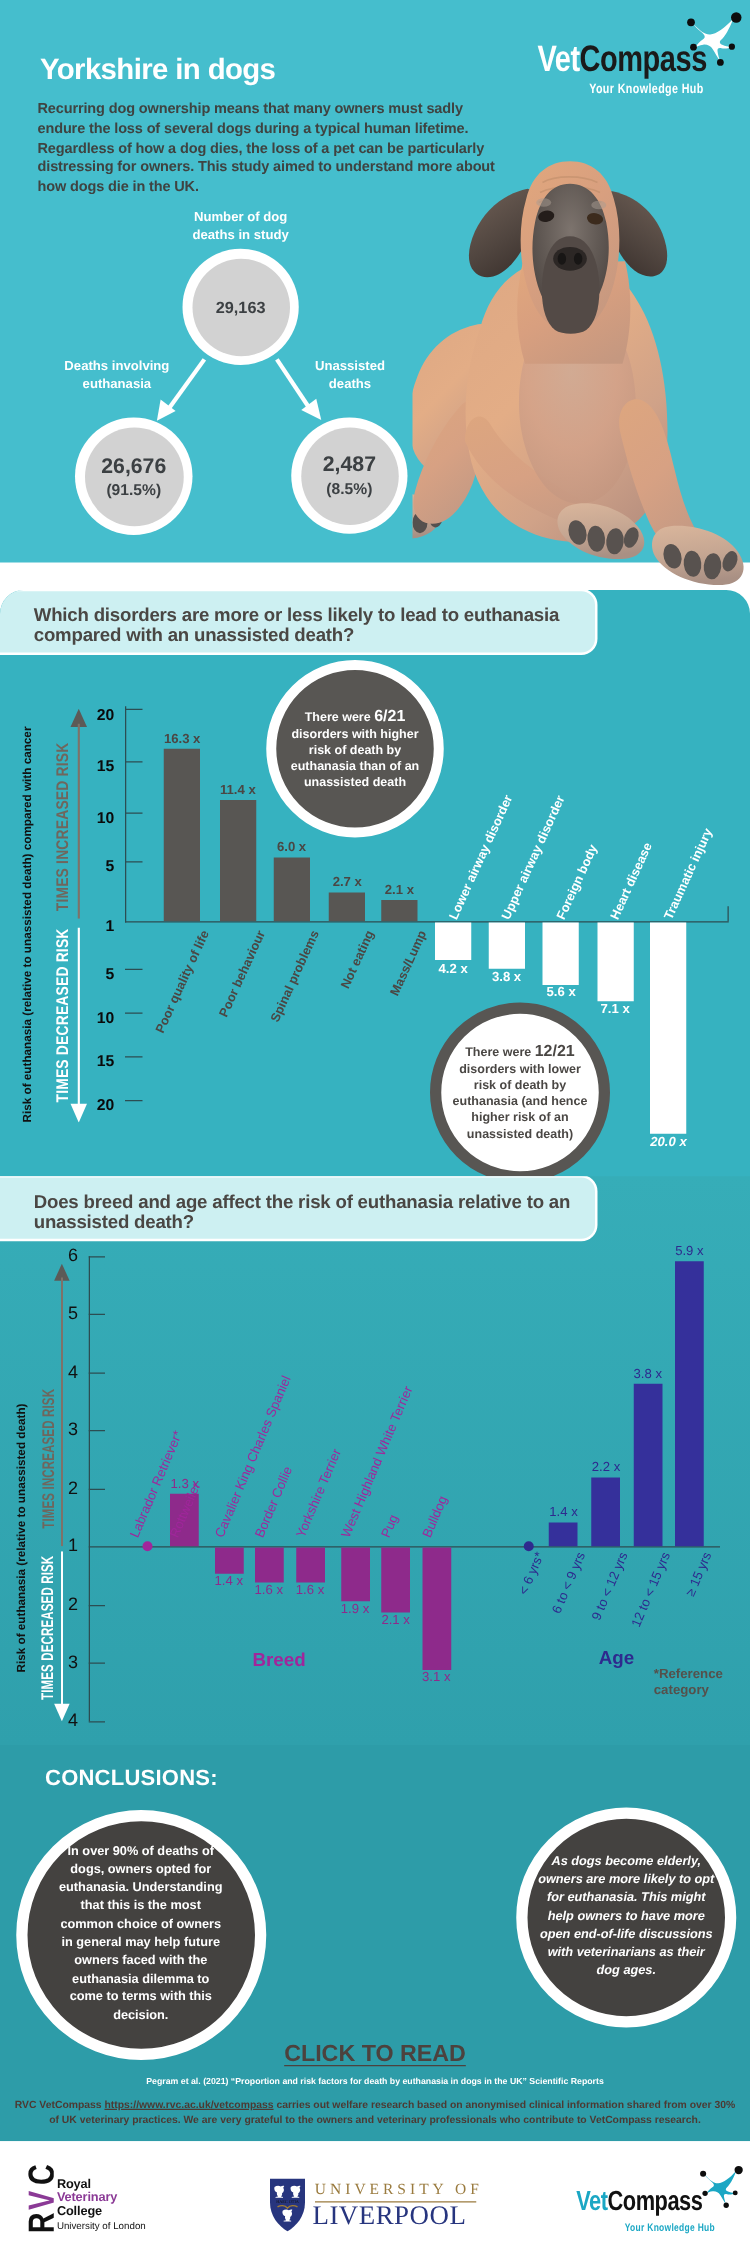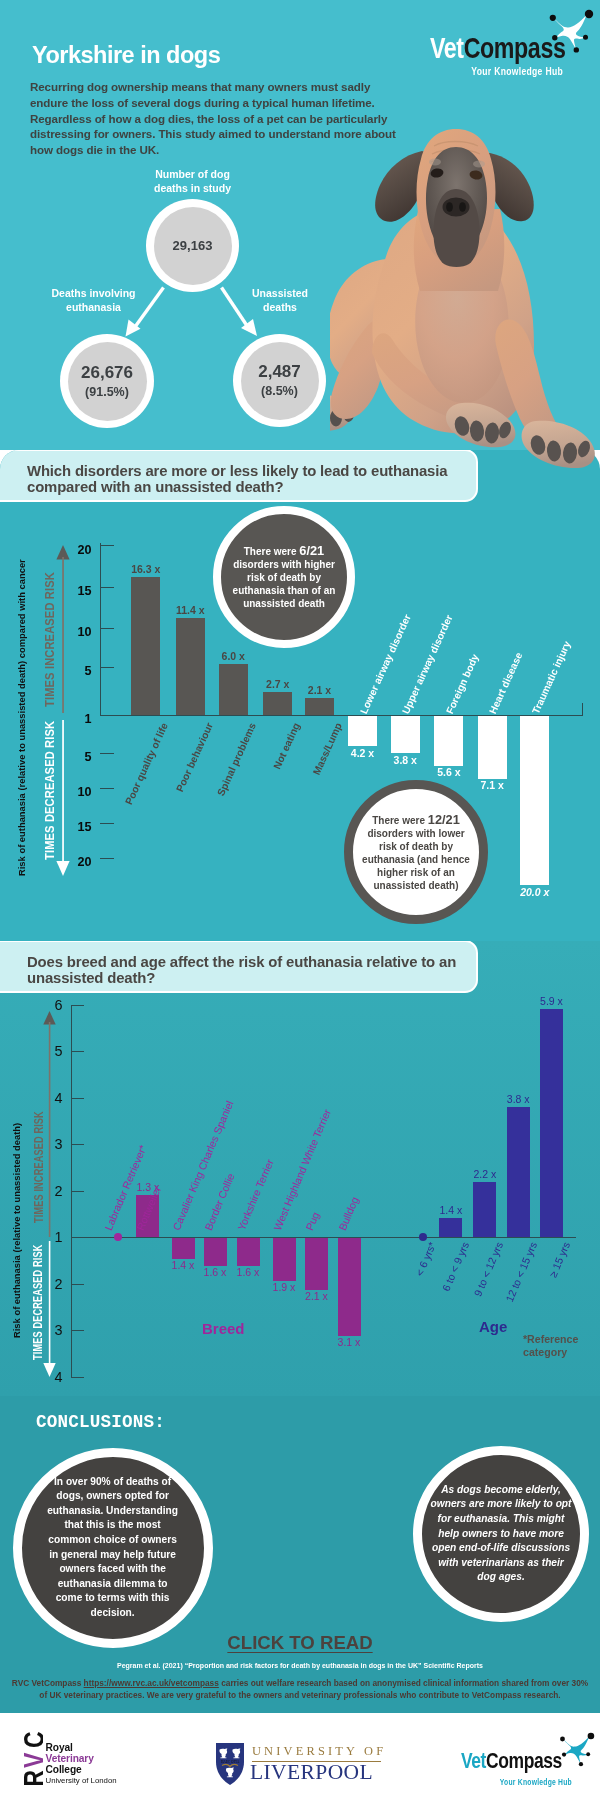--- a/index.html
+++ b/index.html
@@ -1,21 +1,21 @@
 <!DOCTYPE html>
 <html><head>
 <meta charset="utf-8">
 <style>
   * { box-sizing: border-box; margin:0; padding:0; }
   html,body { width:600px; height:1800px; }
   body { font-family:"Liberation Sans", sans-serif; background:#fff; overflow:hidden; }
   .page { position:relative; width:600px; height:1800px; overflow:hidden; }
   .sec { position:absolute; left:0; width:600px; overflow:hidden; }
   #sec-hero { top:0; height:450px; background:#45BECD; }
-  #sec-chart1 { top:450px; height:597px; background:#36B2C0;border-radius:19px; }
+  #sec-chart1 { top:472px; height:597px; background:#36B2C0;border-radius:19px; }
   #sec-chart2 { top:941px; height:455px; background:linear-gradient(180deg,#36ADB8 0%,#2FA0AC 100%); }
   #sec-concl { top:1396px; height:317px; background:#2D9CA8; }
   #sec-footer { top:1713px; height:87px; background:#fff; }
 
   
   .hero-title { position:absolute; left:32px; top:42px; font-size:23.5px; font-weight:bold; color:#ffffff; letter-spacing:-0.5px;}
   .hero-body { position:absolute; left:30px; top:79px; width:368px; font-size:11.6px; font-weight:bold; line-height:15.75px; color:#3f4341; letter-spacing:-0.1px; }
 
   .vc-logo { position:absolute; }
   .vc-word { font-weight:bold; letter-spacing:-0.5px; white-space:nowrap;}
@@ -66,21 +66,21 @@
   .barval2 { position:absolute; font-size:10.5px; font-weight:normal; color:#8E2A8B; white-space:nowrap; text-align:center; }
   .barval3 { position:absolute; font-size:10.5px; font-weight:normal; color:#2E2A8E; white-space:nowrap; text-align:center; }
   .catlab2 { position:absolute; font-size:10.5px; font-weight:normal; color:#A0269B; white-space:nowrap;
              transform-origin:0 0; transform:rotate(-67deg); }
   .catlab3 { position:absolute; font-size:10.5px; font-weight:normal; color:#2E2A8E; white-space:nowrap;
              transform-origin:0 0; transform:rotate(-67deg); }
   .grouplab { position:absolute; font-size:15px; font-weight:bold; white-space:nowrap; }
   .refnote { position:absolute; font-size:10.6px; font-weight:bold; color:#55504b; line-height:12.5px; }
 
   
-  .concl-head { position:absolute; left:36px; top:16px; font-size:17.6px; font-weight:bold; color:#ffffff; letter-spacing:0.2px;font-family:Liberation Mono, monospace; }
+  .concl-head { position:absolute; left:36px; top:16px; font-size:17.6px; font-weight:bold; color:#ffffff; letter-spacing:0.2px; }
   .cbubble { position:absolute; border-radius:50%; background:#444240; border:9.3px solid #ffffff;
              display:flex; align-items:center; justify-content:center; text-align:center;
              color:#ffffff; font-size:10.2px; font-weight:bold; line-height:14.6px; }
   .cta { position:absolute; left:0; top:236px; width:600px; text-align:center; font-size:18.6px;
          font-weight:bold; color:#4c423e; text-decoration:underline; text-underline-offset:2.5px; }
   .citation { position:absolute; left:0; top:266px; width:600px; text-align:center; font-size:7px;
               font-weight:bold; color:#ffffff; }
   .credit { position:absolute; left:10px; top:281px; width:580px; text-align:center; font-size:8.3px;
             font-weight:bold; color:#4c3a33; line-height:12.1px; }
   .credit-link { color:#4c3a33; text-decoration:underline; }

